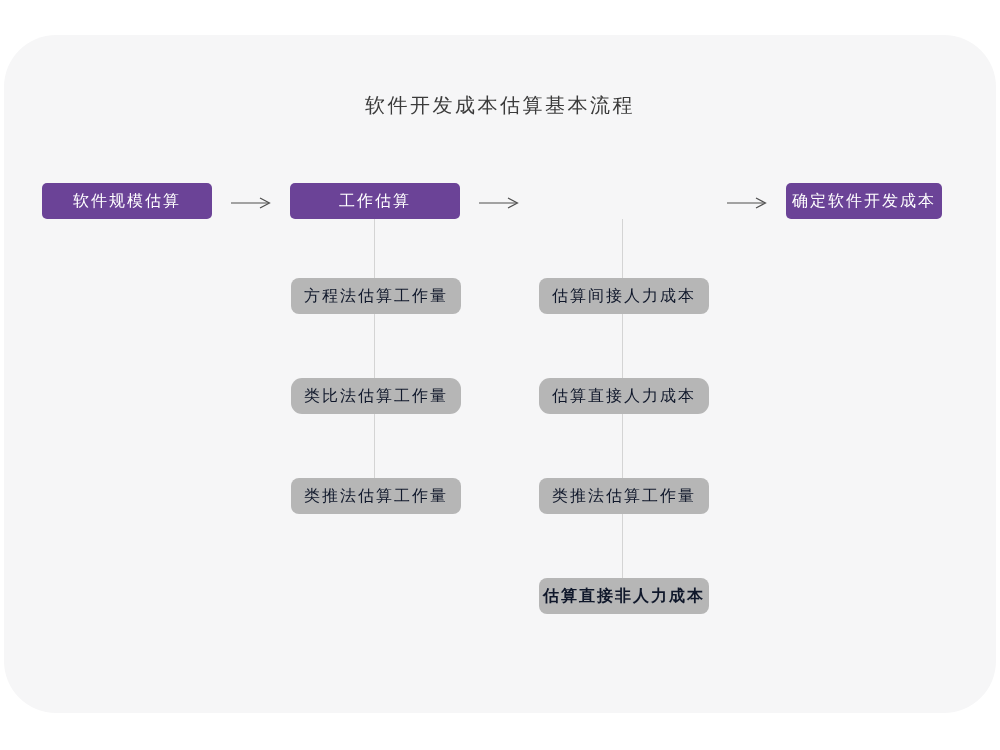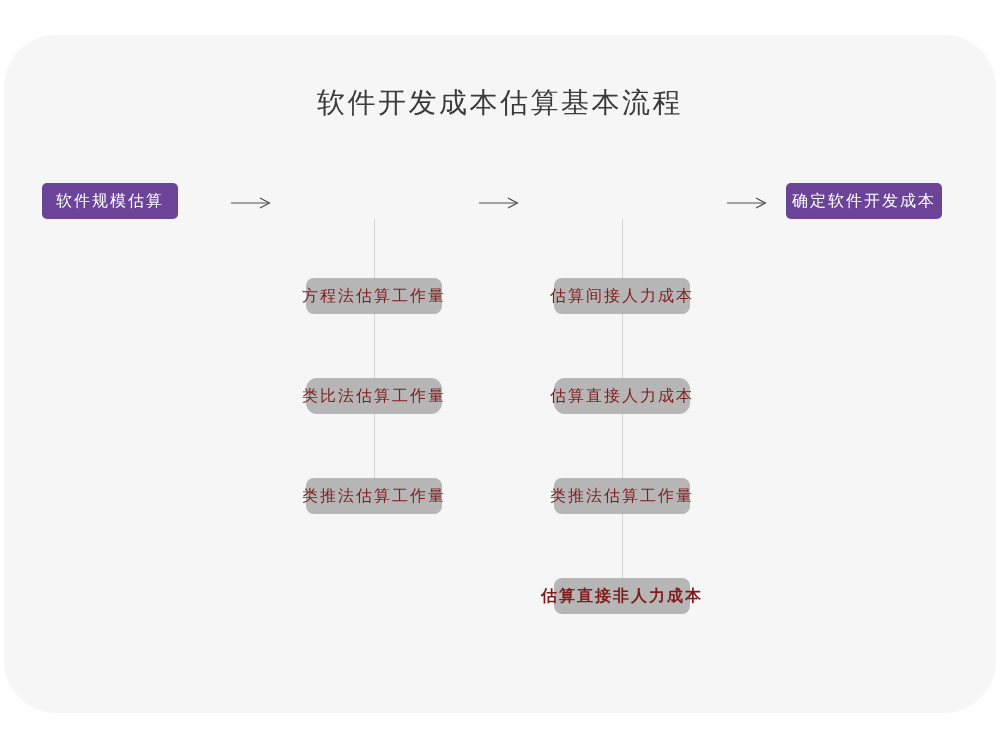--- a/index.html
+++ b/index.html
@@ -11,52 +11,52 @@
   .card {
     position: absolute;
     left: 4px; top: 35px;
     width: 992px; height: 678px;
     background: #f6f6f7;
     border-radius: 52px;
   }
 
   .diagram-title {
     position: absolute;
-    left: 0; top: 84px;
+    left: 0; top: 92px;
     width: 1000px;
     text-align: center;
-    font-size: 28px;
+    font-size: 20px;
     letter-spacing: 2.5px;
     color: #3b3b3b;
     font-weight: 400;
   }
 
   .node {
     position: absolute;
     height: 36px;
-    width: 136px;
+    width: 170px;
     display: flex;
     align-items: center;
     justify-content: center;
     font-size: 16px;
     letter-spacing: 2px;
     white-space: nowrap;
     z-index: 2;
   }
   .node-primary {
     background: #6b4397;
     color: #ffffff;
     border-radius: 5px;
     top: 183px;
   }
   .node-sub {
     background: #b6b6b6;
-    color: #7f1d1d;
+    color: #0f172a;
     border-radius: 8px;
-    left: 16px;
+    left: 1px;
   }
 
   .step-1 { left: 42px; }
   .step-2 { left: 290px; }
   .step-3 { left: 538px; }
   .step-4 { left: 786px; width: 156px; }
 
   .arrow {
     position: absolute;
     top: 195px;
@@ -99,20 +99,21 @@
 
   <div class="node node-primary step-1">软件规模估算</div>
 
   <div class="arrow arrow-1">
     <svg width="40" height="12" viewBox="0 0 40 12">
       <line x1="0" y1="6" x2="38" y2="6" stroke="#4f4f4f" stroke-width="1.2"></line>
       <path d="M29 1 L38.5 6 L29 11" fill="none" stroke="#4f4f4f" stroke-width="1.2" stroke-linejoin="miter"></path>
     </svg>
   </div>
 
+  <div class="node node-primary step-2">工作估算</div>
 
   <div class="arrow arrow-2">
     <svg width="40" height="12" viewBox="0 0 40 12">
       <line x1="0" y1="6" x2="38" y2="6" stroke="#4f4f4f" stroke-width="1.2"></line>
       <path d="M29 1 L38.5 6 L29 11" fill="none" stroke="#4f4f4f" stroke-width="1.2" stroke-linejoin="miter"></path>
     </svg>
   </div>
 
 
   <div class="arrow arrow-3">

